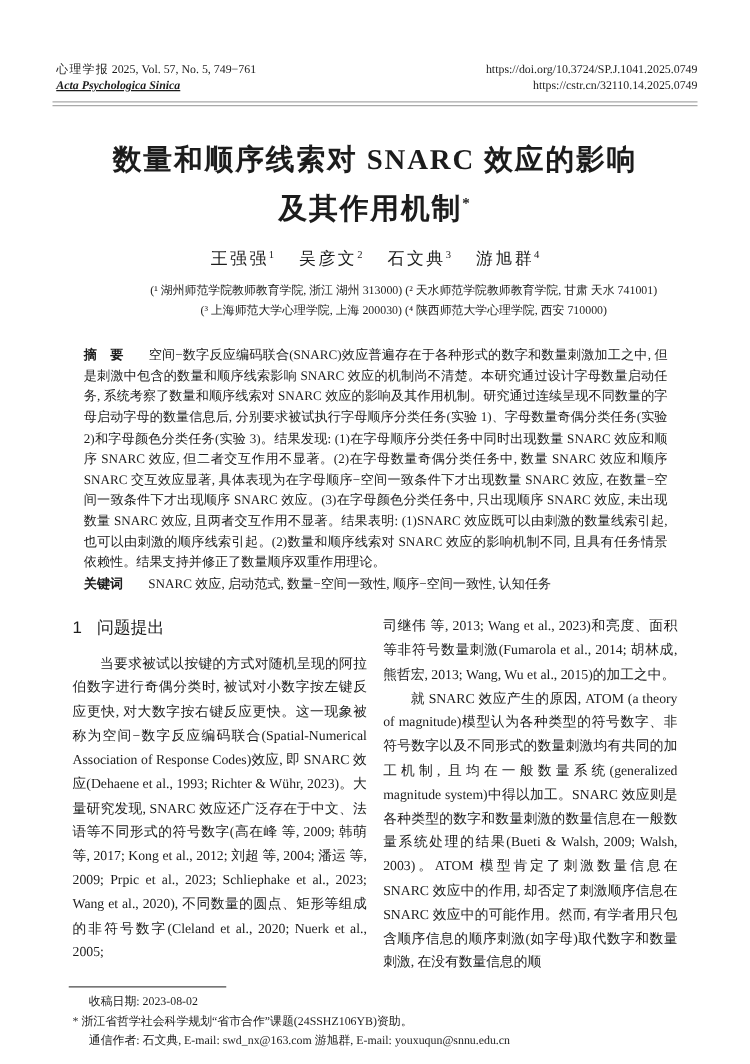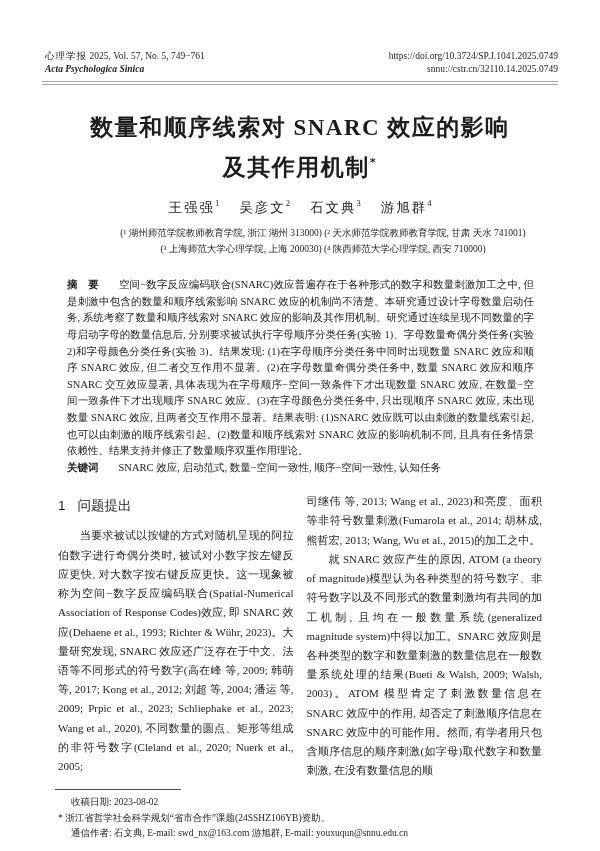--- a/index.html
+++ b/index.html
@@ -6,39 +6,39 @@
   .page{
     width:600px;height:851px;background:#ffffff;position:relative;overflow:hidden;
     font-family:"Liberation Serif","DejaVu Serif",serif;color:#1c1c1c;
     box-sizing:border-box;
   }
   
   .header{display:flex;justify-content:space-between;align-items:flex-start;
     margin:50px 42px 0 45px;font-size:9.5px;line-height:13px;}
   .header-left .cn-line{white-space:nowrap;}
   .header-left .journal-cn{letter-spacing:1px;}
-  .header-left .journal-en{font-weight:bold;font-style:italic;}
+  .header-left .journal-en{font-weight:bold;font-style:italic;text-decoration:underline;}
   .header-right{text-align:right;}
   .header-rule{margin:5px 42px 0 42px;height:2px;border-top:1px solid #a9a9a9;border-bottom:1px solid #a9a9a9;}
   
   .title{margin-top:25px;text-align:center;font-size:23px;font-weight:bold;line-height:35px;letter-spacing:1.5px;}
   .title sup{font-size:12px;}
   .authors{margin-top:13px;display:flex;justify-content:center;gap:20px;font-size:13.5px;}
   .authors .author{letter-spacing:2px;}
   .authors sup{font-size:8.5px;letter-spacing:0;}
   .affils{margin-top:9px;text-align:center;font-size:9.5px;line-height:16px;padding-left:46px;}
   
   .abstract-block{margin:20px 66px 0 67px;font-size:10.5px;line-height:16.6px;text-align:justify;}
   .abstract-block .label{font-weight:bold;margin-right:20px;}
   .kw-line{margin-top:0;}
   
   .section-heading{font-size:13.5px;font-family:"Liberation Sans","DejaVu Sans",sans-serif;
     margin:0 0 10px 0;line-height:20px;}
   .section-heading .sec-no{margin-right:12px;}
-  .columns{display:flex;margin:16px 58px 0 58px;gap:13px;align-items:center;}
+  .columns{display:flex;margin:16px 58px 0 58px;gap:13px;align-items:flex-start;}
   .col{flex:1;font-size:11px;line-height:19.2px;text-align:justify;}
   .para-indent{text-indent:22px;}
   
   .footnote-rule{margin:9px 0 5px 55px;width:126px;border-top:1.5px solid #4a4a4a;}
   .footnote{margin-left:58px;margin-right:60px;font-size:9.5px;line-height:15.5px;}
   .fn-received{padding-left:13px;}
   .fn-funding{padding-left:13px;text-indent:-13px;}
   .fn-corr{padding-left:13px;}
 </style>
 </head>
@@ -49,21 +49,21 @@
   <div class="header">
     <div class="header-left">
       <div class="cn-line">
         <span class="journal-cn">心理学报</span>
         <span>2025, Vol. 57, No. 5, 749−761</span>
       </div>
       <div class="journal-en">Acta Psychologica Sinica</div>
     </div>
     <div class="header-right">
       <div>https://doi.org/10.3724/SP.J.1041.2025.0749</div>
-      <div>snnu://cstr.cn/32110.14.2025.0749</div>
+      <div>https://cstr.cn/32110.14.2025.0749</div>
     </div>
   </div>
   <div class="header-rule"></div>
 
   <div class="title">
     <div>数量和顺序线索对 SNARC 效应的影响</div>
     <div><span>及其作用机制</span><sup>*</sup></div>
   </div>
 
   <div class="authors">

